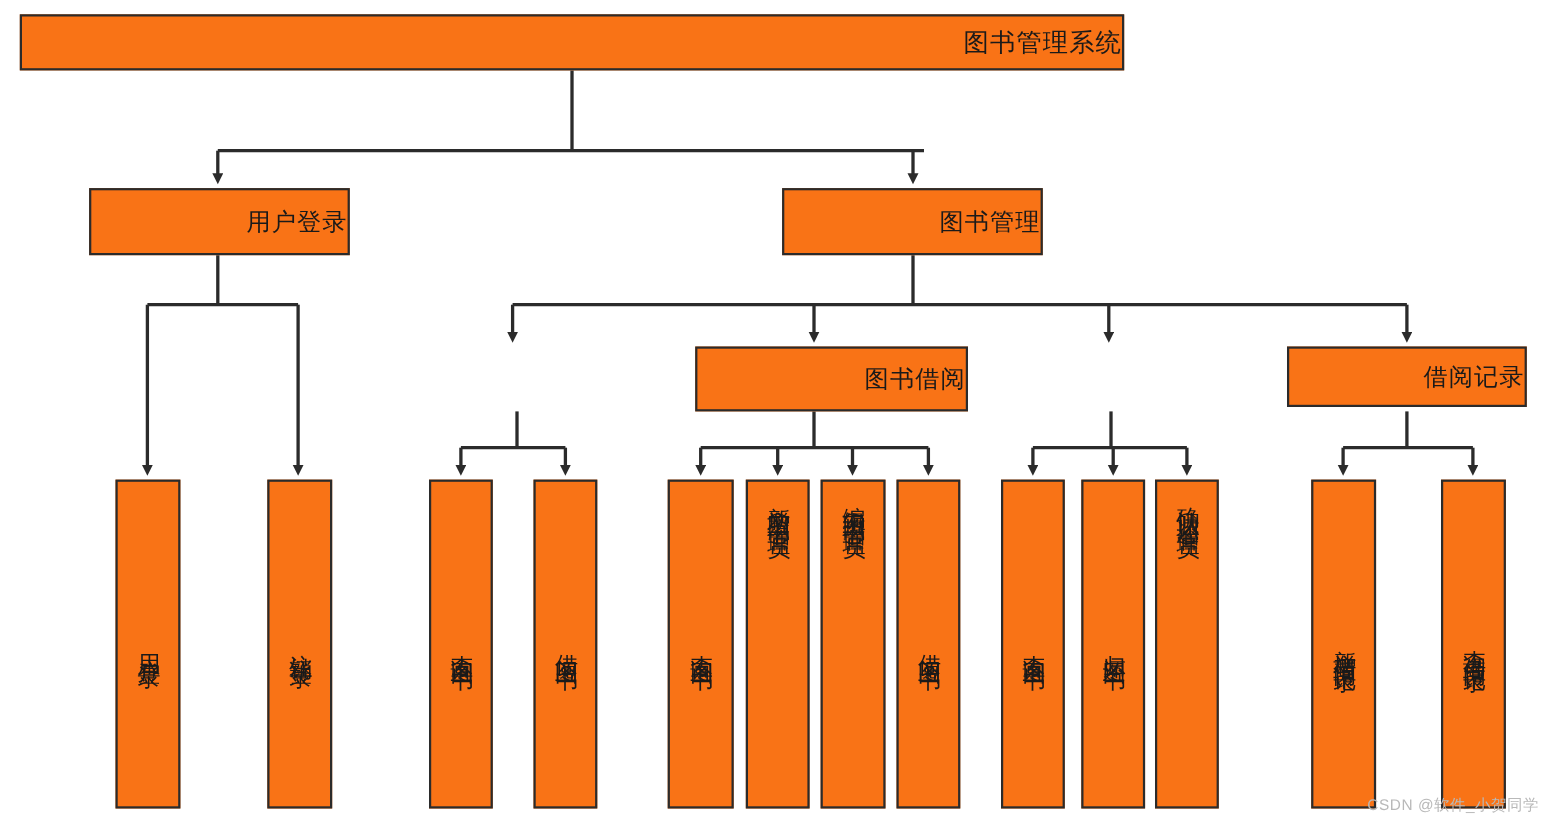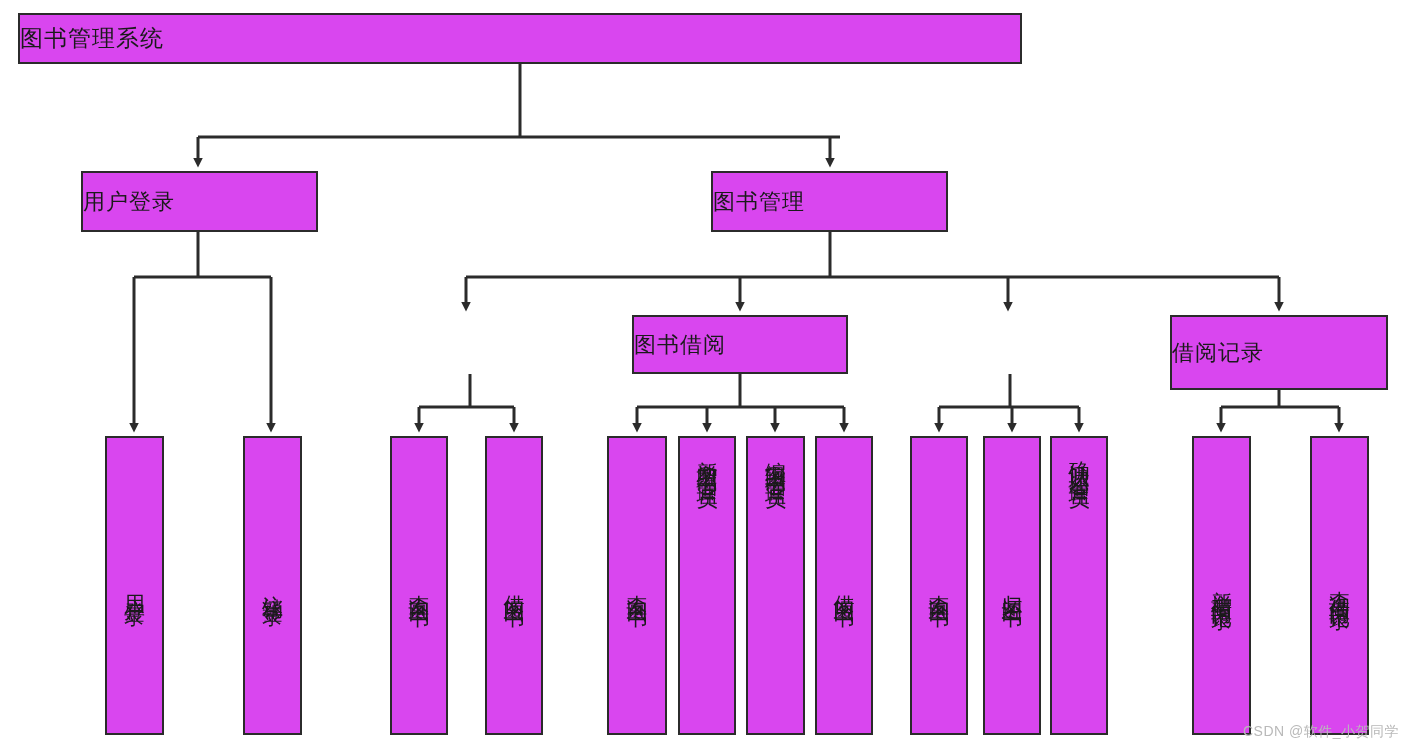--- a/index.html
+++ b/index.html
@@ -23,25 +23,25 @@
     position: absolute;
     left: 0;
     top: 0;
     width: 1405px;
     height: 747px;
     pointer-events: none;
   }
   .node {
     position: absolute;
     box-sizing: border-box;
-    background: #d946ef;
+    background: #f97316;
     border: 2px solid #2b2b2b;
     display: flex;
     align-items: center;
-    justify-content: flex-start;
+    justify-content: flex-end;
     color: #1a1a1a;
   }
   .node-label {
     display: block;
     text-align: center;
     line-height: 1.25;
     white-space: nowrap;
   }
   
   .node.horiz .node-label {
@@ -138,24 +138,24 @@
     <span class="node-label">图书管理系统</span>
   </div>
 
   <div class="node horiz" style="left: 81px; top: 171px; width: 237px; height: 61px;">
     <span class="node-label">用户登录</span>
   </div>
   <div class="node horiz" style="left: 711px; top: 171px; width: 237px; height: 61px;">
     <span class="node-label">图书管理</span>
   </div>
 
-  <div class="node horiz" style="left: 632px; top: 315px; width: 216px; height: 59px;">
+  <div class="node horiz" style="left: 632px; top: 315px; width: 248px; height: 59px;">
     <span class="node-label">图书借阅</span>
   </div>
-  <div class="node horiz" style="left: 1170px; top: 315px; width: 218px; height: 75px;">
+  <div class="node horiz" style="left: 1170px; top: 315px; width: 218px; height: 55px;">
     <span class="node-label">借阅记录</span>
   </div>
 
   <div class="node vert" style="left: 105px; top: 436px; width: 59px; height: 299px; align-items: center;">
     <span class="node-label">用户登录</span>
   </div>
   <div class="node vert" style="left: 243px; top: 436px; width: 59px; height: 299px; align-items: center;">
     <span class="node-label">注销登录</span>
   </div>
   <div class="node vert" style="left: 390px; top: 436px; width: 58px; height: 299px; align-items: center;">

